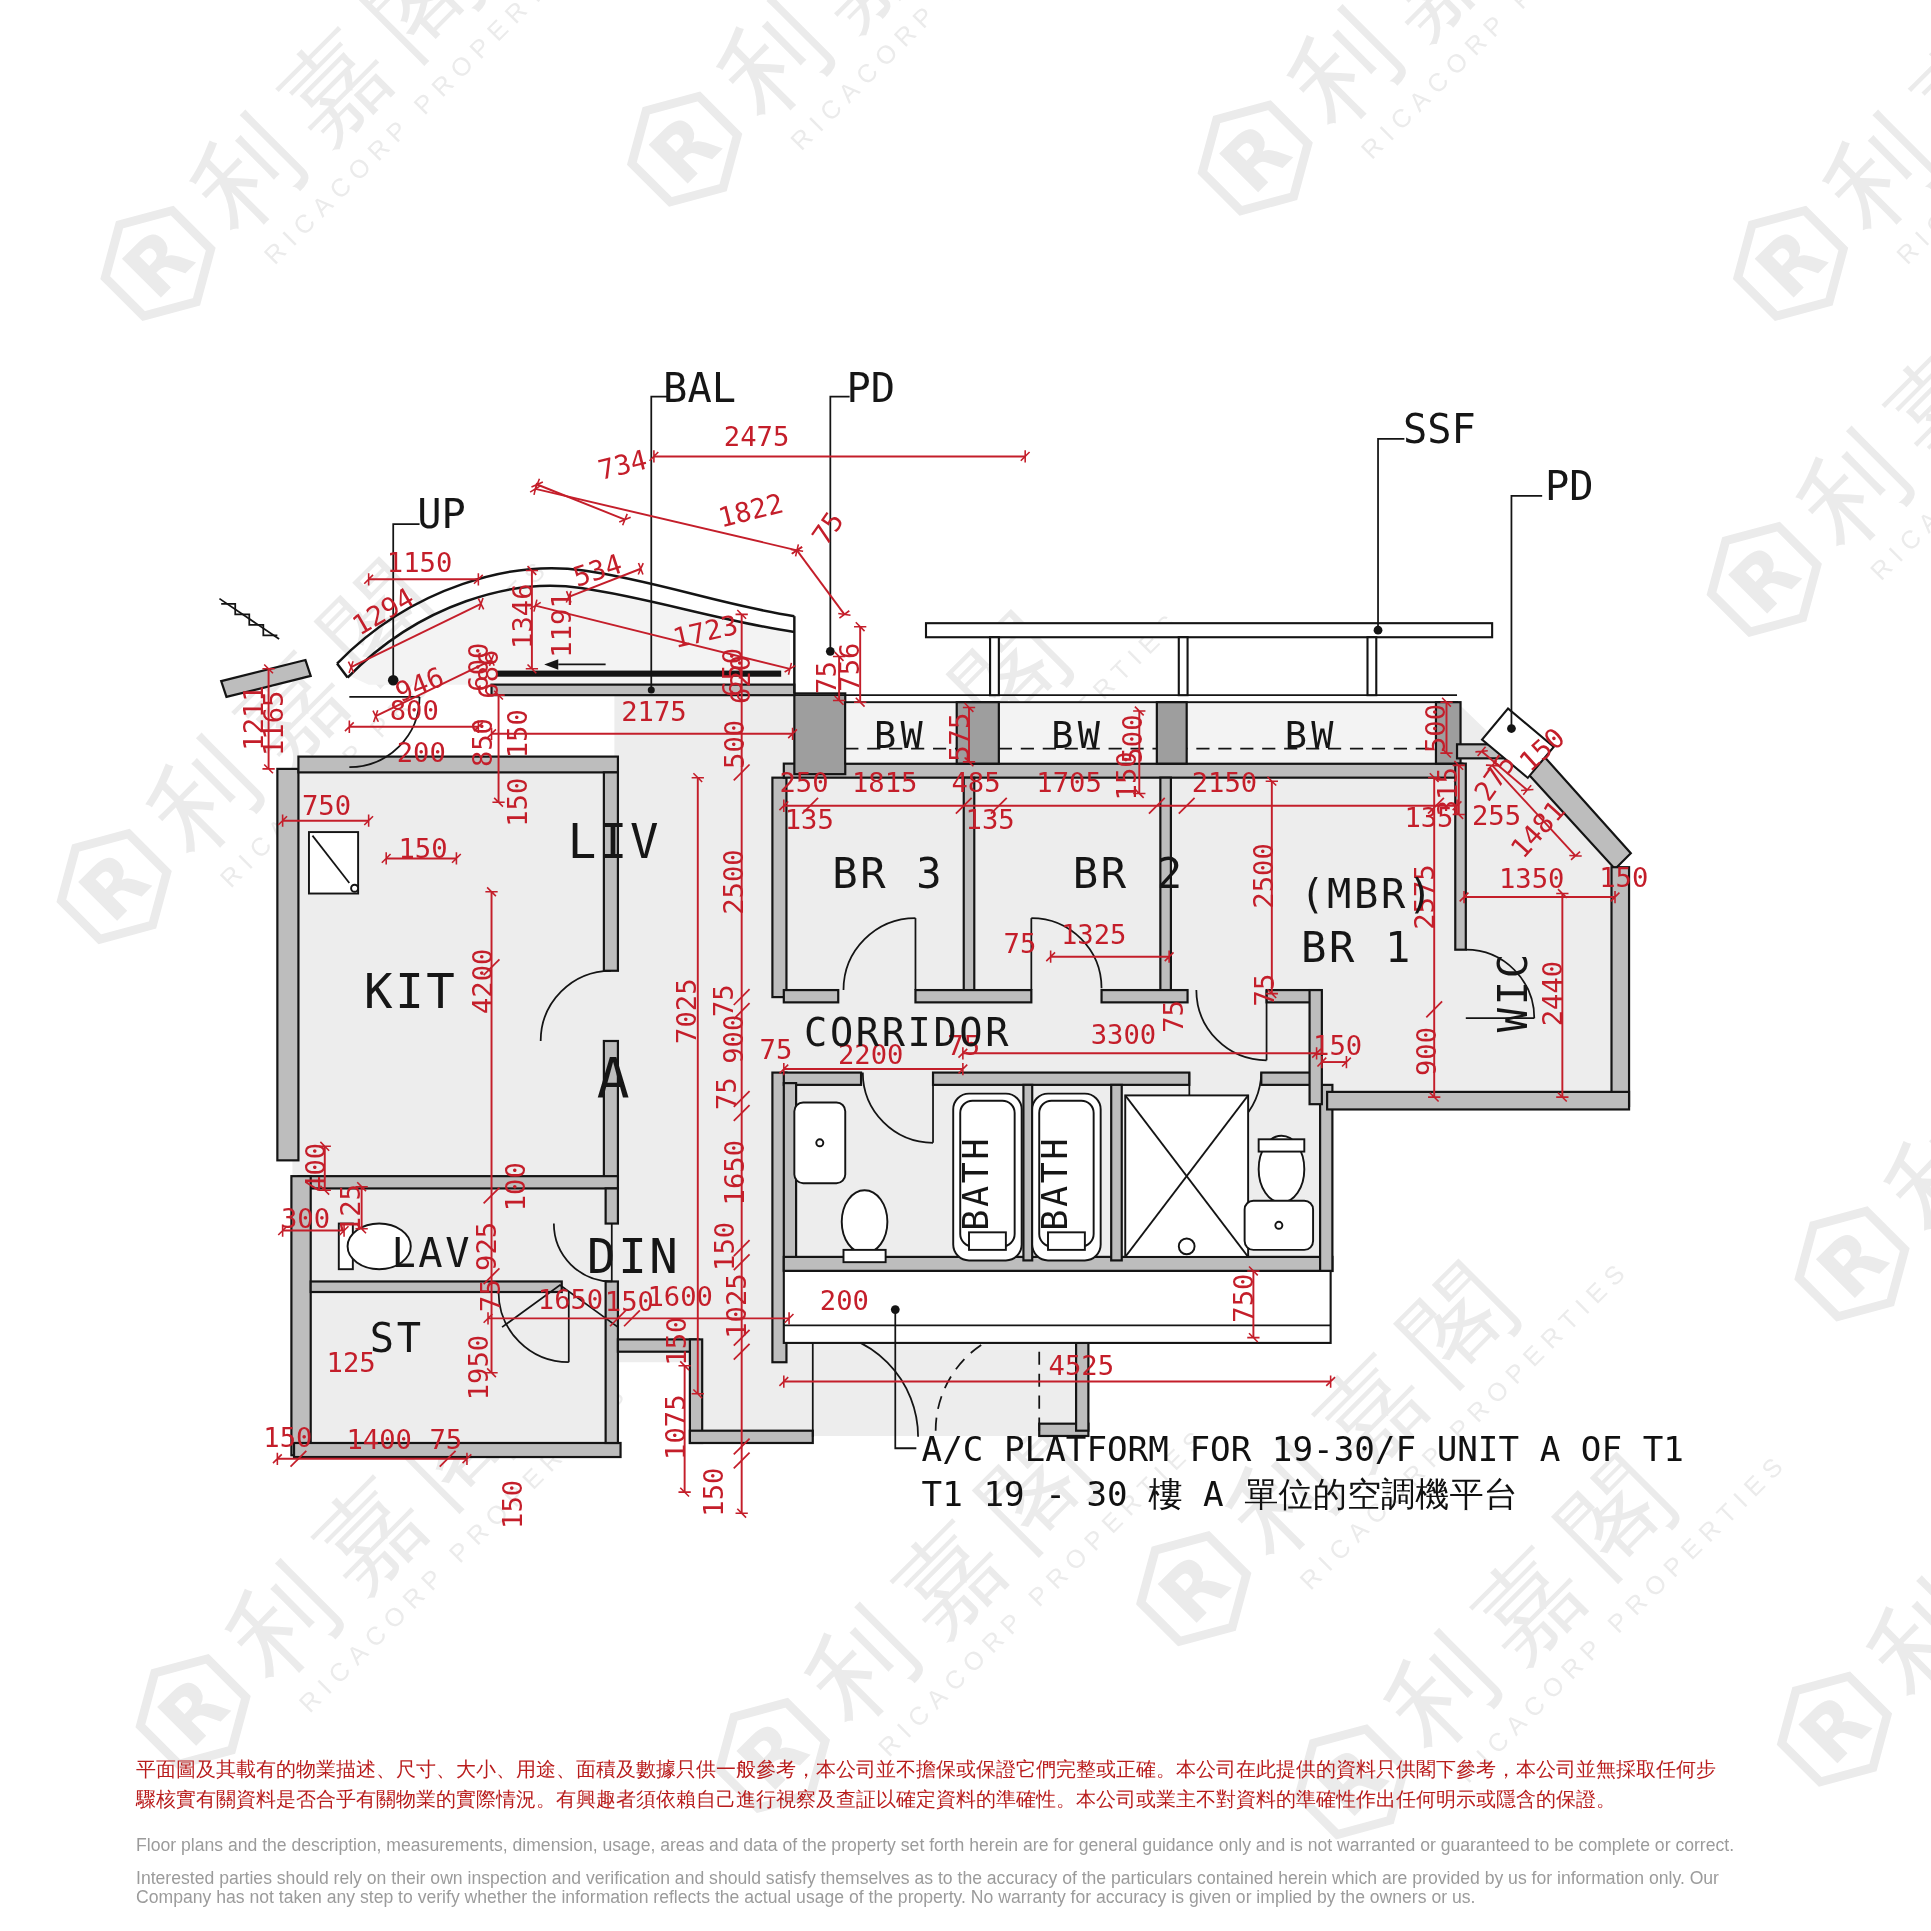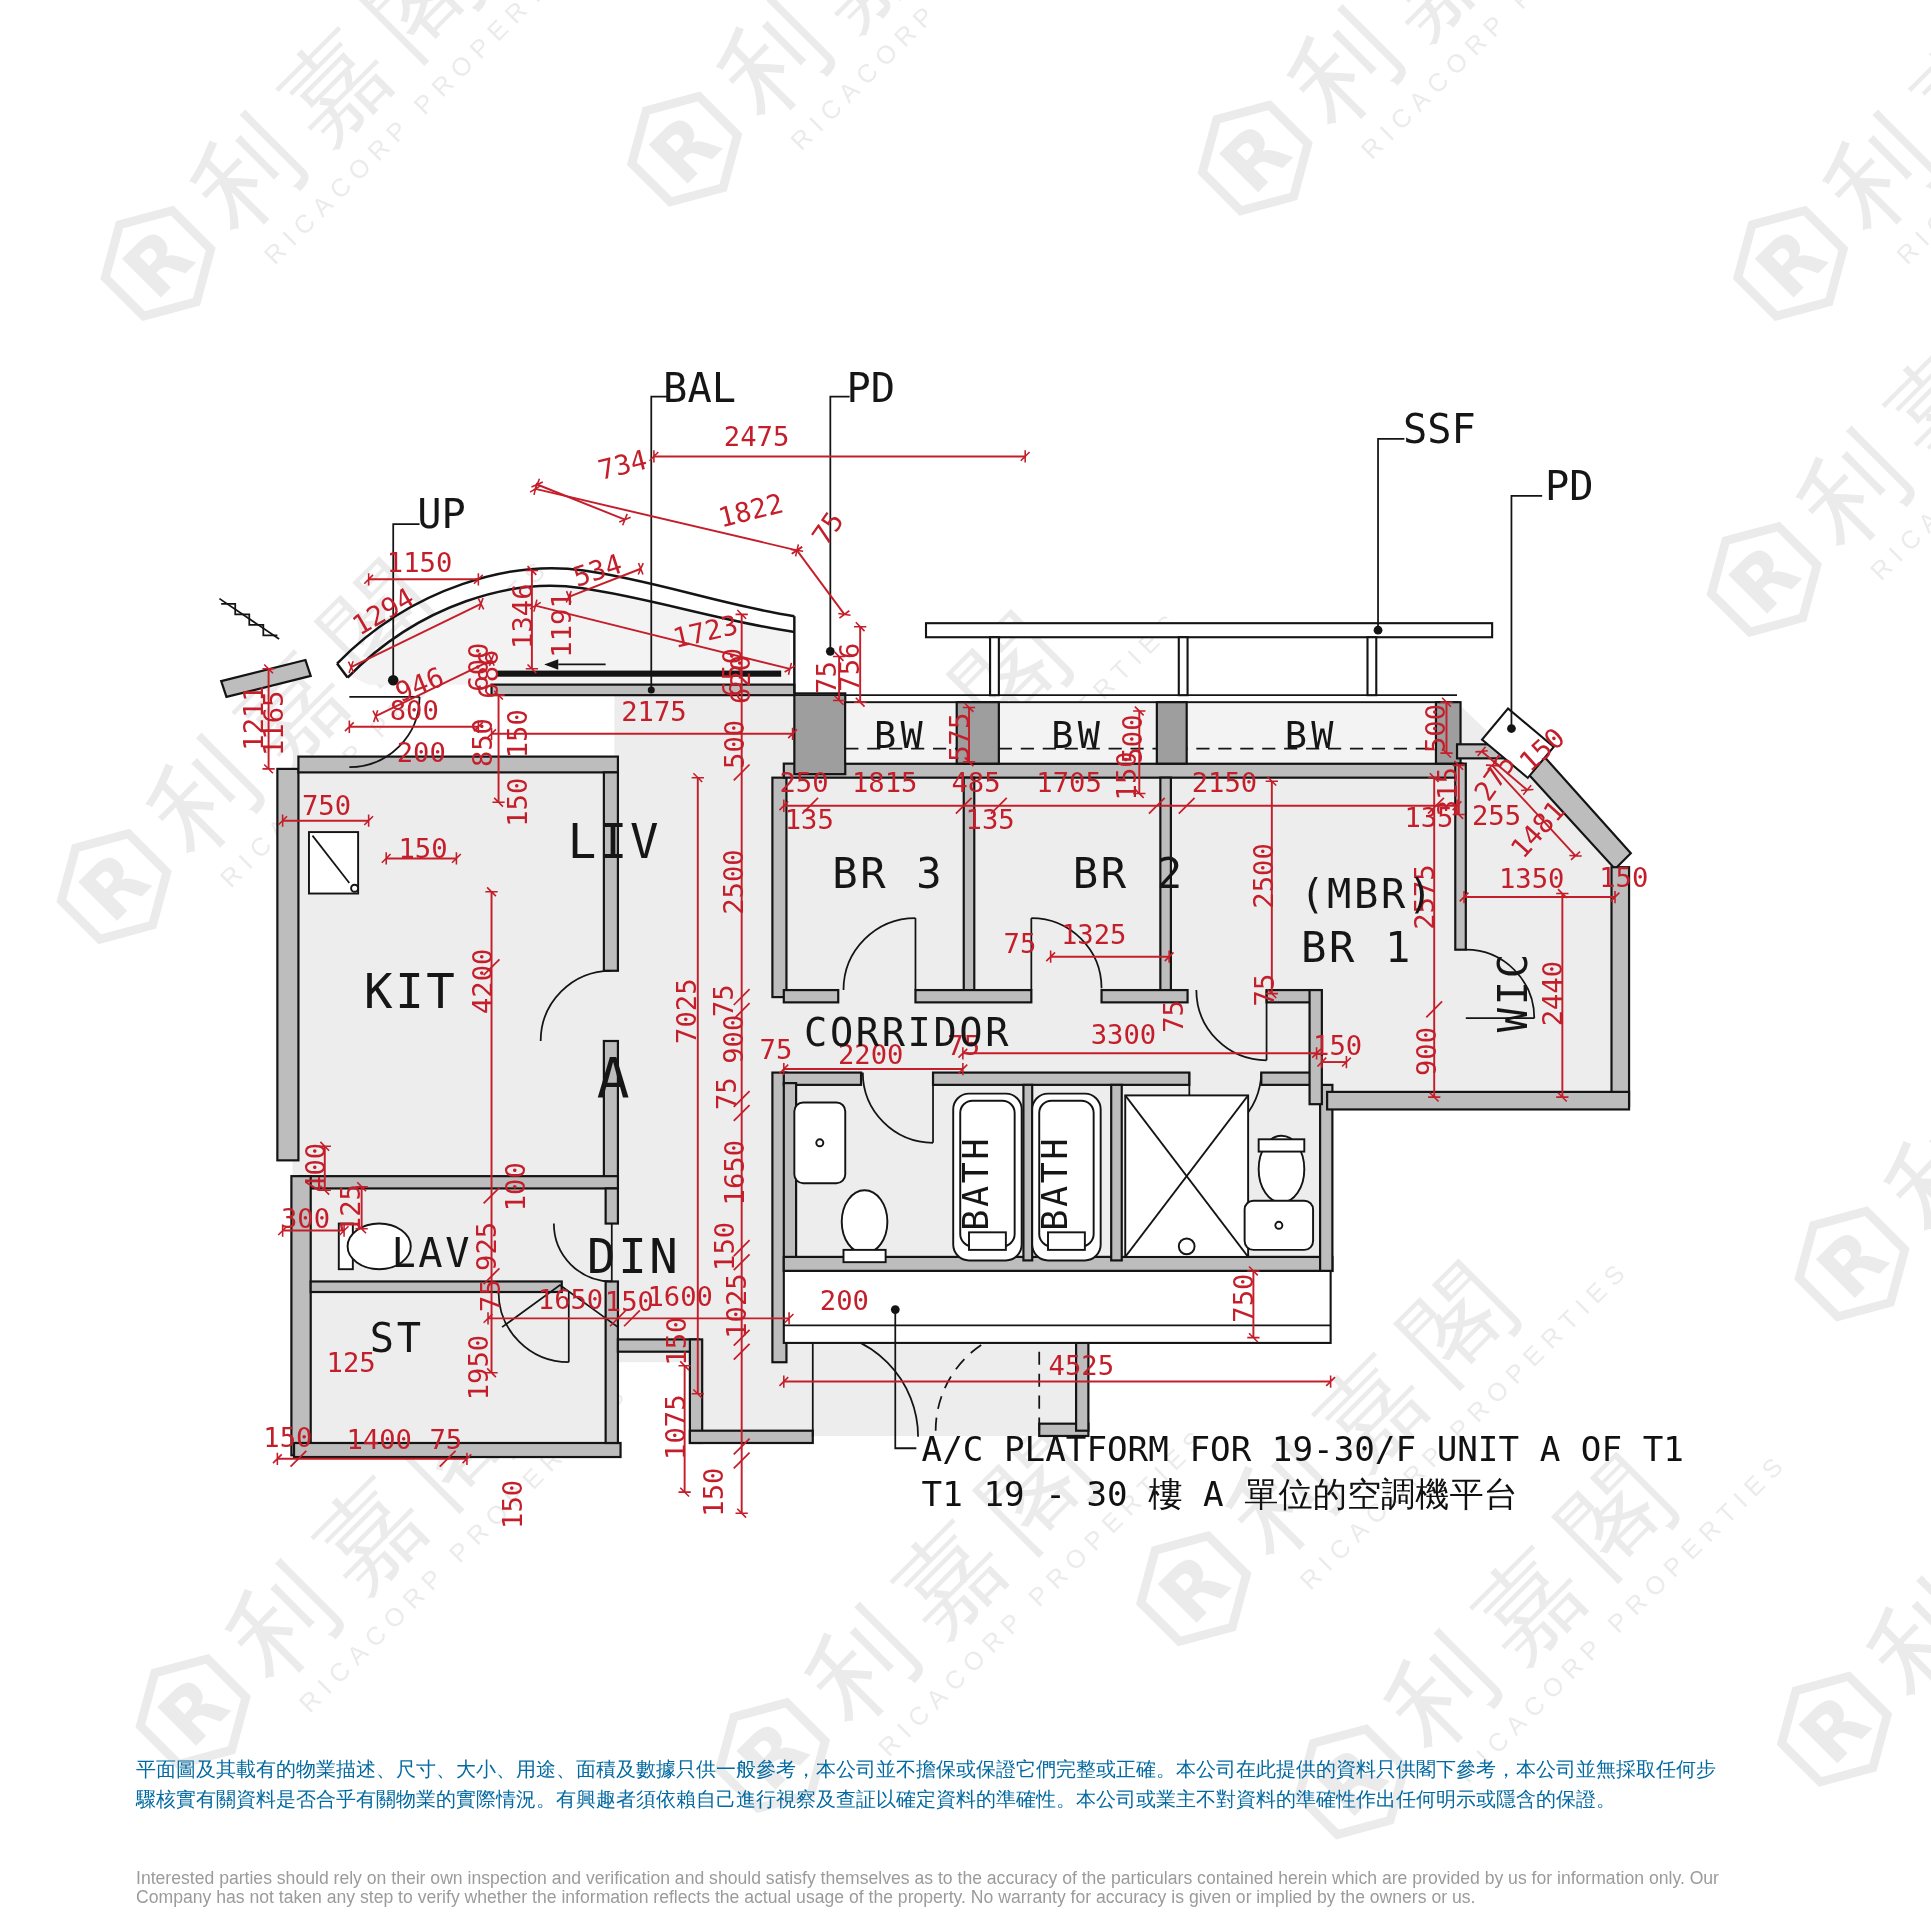--- a/index.html
+++ b/index.html
@@ -23,21 +23,21 @@
   .fx{fill:#ffffff;stroke:#141414;stroke-width:2.2;}
   .dl{stroke:#c41e2a;stroke-width:2.2;fill:none;}
   .tk{stroke:#c41e2a;stroke-width:2;}
   .dash{stroke-dasharray:15 10;}
   .floor{fill:#ededed;stroke:none;}
   .floor2{fill:#f3f3f3;stroke:none;}
   .band{fill:#f3f3f3;stroke:#141414;stroke-width:2.2;}
   .openbox{fill:#ffffff;stroke:#141414;stroke-width:2.4;}
   
   .disc{position:absolute;left:136px;white-space:nowrap;}
-  .disc.zh{font-family:"DejaVu Sans","Liberation Sans",sans-serif;font-size:20px;color:#0369a1;}
+  .disc.zh{font-family:"DejaVu Sans","Liberation Sans",sans-serif;font-size:20px;color:#b91c1c;}
   .disc.en{font-family:"Liberation Sans",sans-serif;font-size:17.6px;color:#9b9b9b;}
 </style>
 </head>
 <body>
 
 <div id="stage">
 <svg width="1931" height="1931" viewBox="0 0 2200 2200">
 
   <defs>
     <marker id="tkm" markerWidth="16" markerHeight="16" refX="8" refY="8" orient="auto" markerUnits="userSpaceOnUse">
@@ -410,16 +410,17 @@
       </g>
 
   <g>
     <text class="note" x="1050" y="1664">A/C PLATFORM FOR 19-30/F UNIT A OF T1</text>
     <text class="note" x="1050" y="1716">T1 19 - 30 樓 A 單位的空調機平台</text>
   </g>
 </svg>
 
   <div class="disc zh" style="top:1756px">平面圖及其載有的物業描述、尺寸、大小、用途、面積及數據只供一般參考，本公司並不擔保或保證它們完整或正確。本公司在此提供的資料只供閣下參考，本公司並無採取任何步</div>
   <div class="disc zh" style="top:1786px">驟核實有關資料是否合乎有關物業的實際情況。有興趣者須依賴自己進行視察及查証以確定資料的準確性。本公司或業主不對資料的準確性作出任何明示或隱含的保證。</div>
+  <div class="disc en" style="top:1835px">Floor plans and the description, measurements, dimension, usage, areas and data of the property set forth herein are for general guidance only and is not warranted or guaranteed to be complete or correct.</div>
   <div class="disc en" style="top:1868px">Interested parties should rely on their own inspection and verification and should satisfy themselves as to the accuracy of the particulars contained herein which are provided by us for information only.  Our</div>
   <div class="disc en" style="top:1887px">Company has not taken any step to verify whether the information reflects the actual usage of the property.  No warranty for accuracy is given or implied by the owners or us.</div>
 </div>
 
 
 </body></html>

